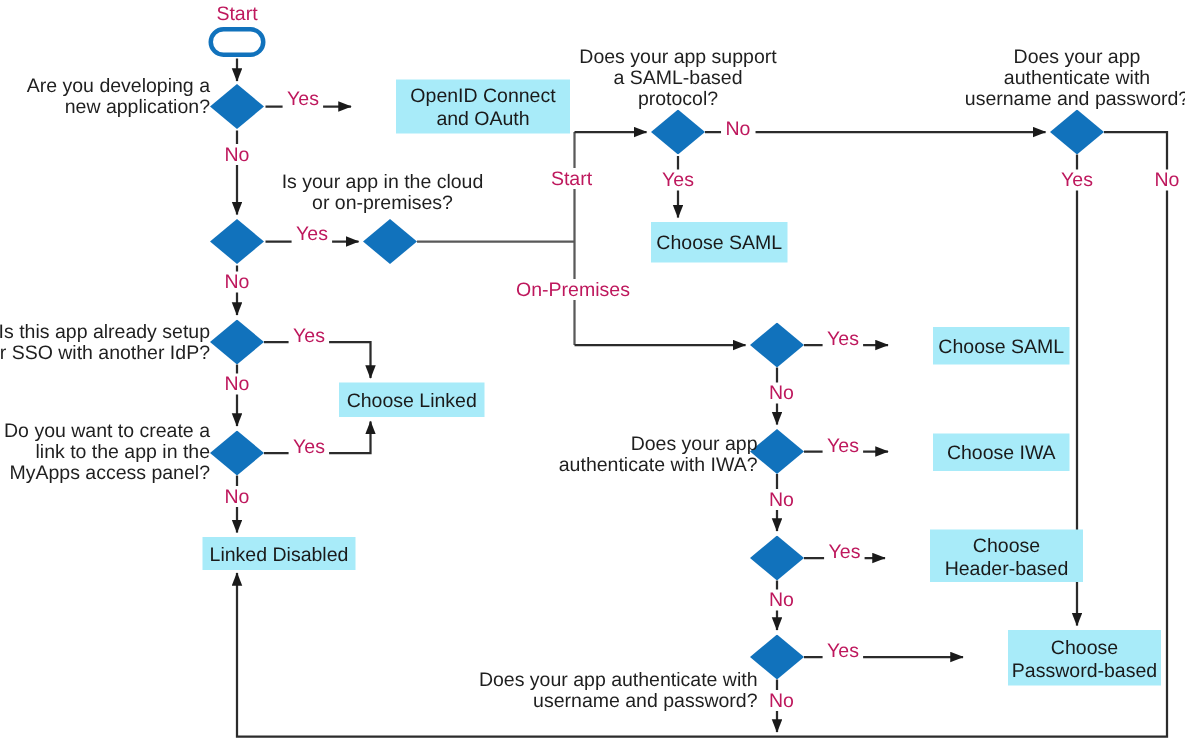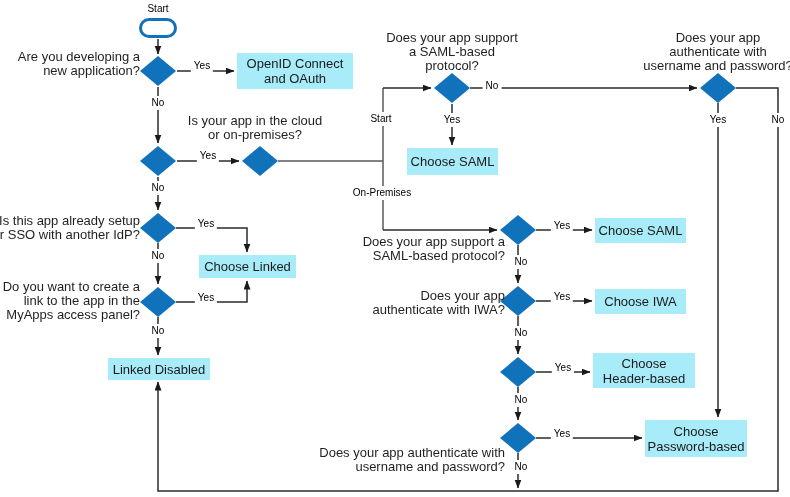--- a/index.html
+++ b/index.html
@@ -12,30 +12,30 @@
   .diamond{
     width:36px;height:30px;background:#1172BC;
     clip-path:polygon(50% 0,100% 50%,50% 100%,0 50%);
   }
   .terminator{
     width:38px;height:20px;border:3px solid #1172BC;border-radius:11px;
     background:#fff;box-sizing:border-box;
   }
   .outcome{
     background:#A8EBF9;display:flex;align-items:center;justify-content:center;
-    text-align:center;font-size:13px;line-height:15px;white-space:pre-line;color:#1a1a1a;
+    text-align:center;font-size:13px;line-height:15px;white-space:pre-line;color:#1a1a1a;margin-left:27px;
   }
   .question{
     font-size:13px;line-height:14px;white-space:pre;color:#1f1f1f;z-index:3;
   }
   .q-right{text-align:right;}
   .q-center{text-align:center;transform:translateX(-50%);}
   .edge-label{
-    position:absolute;z-index:4;font-size:10px;line-height:14px;background:#fff;
-    padding:0 3px;transform:translate(-50%,-50%);white-space:pre;color:#000000;
+    position:absolute;z-index:4;font-size:13px;line-height:14px;background:#fff;
+    padding:0 3px;transform:translate(-50%,-50%);white-space:pre;color:#be185d;
   }
 </style>
 </head>
 <body>
 
 <div id="canvas">
 
   <svg id="wires" width="790" height="497" viewBox="0 0 790 497">
     <defs>
       <marker id="arr" markerUnits="userSpaceOnUse" markerWidth="10" markerHeight="8" refX="8.5" refY="3.5" orient="auto">
@@ -96,22 +96,20 @@
 for SSO with another IdP?</div>
   <div class="node question q-right" style="right:650px;top:280px;">Do you want to create a
 link to the app in the
 MyApps access panel?</div>
   <div class="node question q-center" style="left:452px;top:31px;">Does your app support
 a SAML-based
 protocol?</div>
   <div class="node question q-center" style="left:718px;top:31px;">Does your app
 authenticate with
 username and password?</div>
-  <div class="node question q-right" style="right:285px;top:235px;">Does your app support a
-SAML-based protocol?</div>
   <div class="node question q-right" style="right:285px;top:289px;">Does your app
 authenticate with IWA?</div>
   <div class="node question q-right" style="right:285px;top:421px;margin-top:25px;">Does your app authenticate with
 username and password?</div>
 
   <div class="node outcome" style="left:237px;top:53px;width:116px;height:36px;">OpenID Connect
 and OAuth</div>
   <div class="node outcome" style="left:407px;top:148px;width:91px;height:27px;">Choose SAML</div>
   <div class="node outcome" style="left:595px;top:218px;width:91px;height:25px;">Choose SAML</div>
   <div class="node outcome" style="left:595px;top:289px;width:91px;height:25px;">Choose IWA</div>

